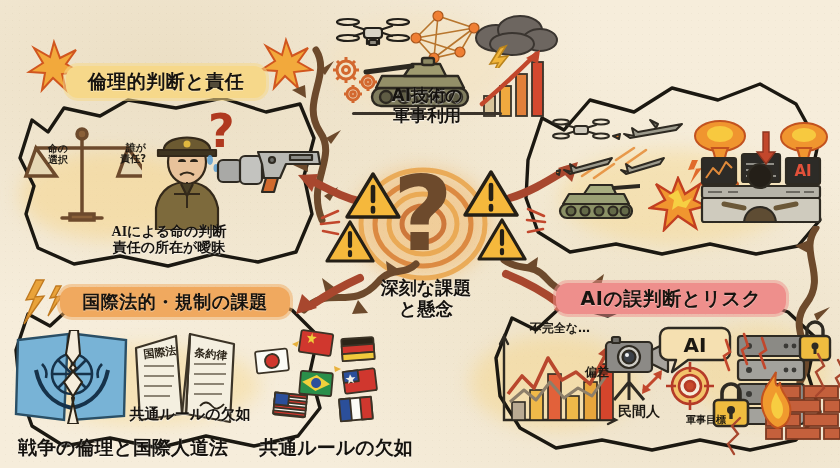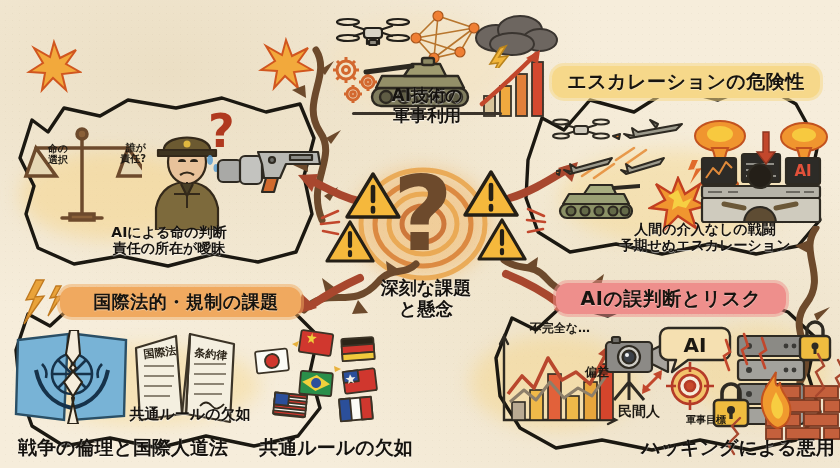--- a/index.html
+++ b/index.html
@@ -40,35 +40,35 @@
     display: flex; align-items: center; justify-content: center;
     border-radius: 12px;
     color: #17140f;
     font-weight: 700;
     letter-spacing: .5px;
     white-space: nowrap;
     text-shadow: 0 1px 0 rgba(255,255,255,.35);
     z-index: 7;
   }
   .badge.yellow { background: #f6d88a; box-shadow: 0 0 0 3px rgba(246,216,138,.55); }
-  .badge.orange { background: #f0a95f; box-shadow: 0 0 0 3px rgba(240,169,95,.5); padding-left: 11px; }
+  .badge.orange { background: #f0a95f; box-shadow: 0 0 0 3px rgba(240,169,95,.5); }
   .badge.pink   { background: #ee8f8c; box-shadow: 0 0 0 3px rgba(238,143,140,.5); }
 
   
   .cap {
     position: absolute;
     color: #16130f;
     font-weight: 700;
     text-align: center;
     line-height: 1.15;
     white-space: pre-line;
     z-index: 7;
     text-shadow: 0 1px 1px rgba(255,255,255,.6);
   }
-  .cap.small  { font-size: 13px; }
+  .cap.small  { font-size: 13px; font-family: Liberation Serif, serif; }
   .cap.mid    { font-size: 15px; }
   .cap.bottom { font-size: 19px; }
 
   
   .mini {
     position: absolute;
     color: #1d1a14;
     font-weight: 700;
     font-size: 10px;
     line-height: 1.1;
@@ -287,20 +287,21 @@
     </g>
   </svg>
   <svg class="abs" width="80" height="160" style="left:770px;top:226px;z-index:4;" viewBox="0 0 80 160">
     <path d="M46 2 C28 26 58 50 36 78 C16 104 48 126 30 156" stroke="#6d4a2c" stroke-width="7" fill="none" stroke-linecap="round"></path>
     <g fill="#6d4a2c">
         <path d="M40 28 l-15 -8 14 -6 Z"></path>
         <path d="M44 88 l16 -7 -13 14 Z"></path>
       </g>
   </svg>
 
+  <div class="badge yellow" style="left:66px;top:66px;width:200px;height:32px;font-size:19px;">倫理的判断と責任</div>
 
   <svg class="abs" width="56" height="56" style="left:26px;top:38px;z-index:3;" viewBox="0 0 56 56">
     <path d="M28 4 L34 20 L50 12 L40 26 L54 34 L36 36 L40 52 L27 40 L16 52 L19 35 L3 34 L17 25 L8 10 L24 19 Z" fill="#f2a93c" stroke="#d1561f" stroke-width="2"></path>
   </svg>
   <svg class="abs" width="56" height="56" style="left:258px;top:36px;z-index:3;" viewBox="0 0 56 56">
     <path d="M28 4 L34 20 L50 12 L40 26 L54 34 L36 36 L40 52 L27 40 L16 52 L19 35 L3 34 L17 25 L8 10 L24 19 Z" fill="#f2a93c" stroke="#d1561f" stroke-width="2"></path>
   </svg>
 
   <svg class="abs" width="120" height="110" style="left:22px;top:118px;z-index:5;" viewBox="0 0 120 110">
     <g stroke="#6d4a2c" stroke-width="3.5" fill="none" stroke-linecap="round">
@@ -344,21 +345,20 @@
       <path d="M42 14 L102 14 L104 26 L70 26 L64 40 L48 40 L46 26 Z" fill="#b9b9b4"></path>
       <path d="M50 40 L46 54 L58 54 L62 40 Z" fill="#d06a2e"></path>
       <path d="M74 17 h22 v5 h-22 z" fill="#8b8b86"></path>
       <circle cx="56" cy="22" r="3" fill="#6f6f6a"></circle>
     </g>
   </svg>
 
   <div class="cap small" style="left:72px;top:224px;width:194px;font-size:14px;">AIによる命の判断
 責任の所在が曖昧</div>
 
-  <div class="badge yellow" style="left:552px;top:66px;width:268px;height:32px;font-size:19px;">エスカレーションの危険性</div>
 
   <svg class="abs" width="58" height="32" style="left:552px;top:114px;z-index:5;" viewBox="0 0 58 32">
     <g stroke="#2e2a22" stroke-width="2" fill="none" stroke-linecap="round">
       <ellipse cx="9" cy="8" rx="8" ry="2.4"></ellipse>
         <ellipse cx="49" cy="8" rx="8" ry="2.4"></ellipse>
       <ellipse cx="9" cy="22" rx="8" ry="2.4"></ellipse>
         <ellipse cx="49" cy="22" rx="8" ry="2.4"></ellipse>
       <path d="M14 11 L24 14 M44 11 L34 14 M14 20 L24 17 M44 20 L34 17"></path>
       <rect x="22" y="12" width="14" height="8" rx="2.5" fill="#cfcabc"></rect>
     </g>
@@ -442,22 +442,20 @@
       <path d="M8 40 h14 M28 40 h10 M86 40 h14 M104 40 h10" stroke="#6d6a62" stroke-width="2"></path>
     </g>
     <text x="103" y="24" font-size="15" font-weight="700" fill="#e2513a" text-anchor="middle" font-family="DejaVu Sans, sans-serif">AI</text>
     <g stroke="#2e2a22" stroke-width="2.2">
       <ellipse cx="60" cy="24" rx="12" ry="12" fill="#241f18"></ellipse>
       <path d="M44 70 C46 50 74 50 76 70 Z" fill="#5e4c33"></path>
       <path d="M44 56 L24 52 M76 56 L96 52" stroke-width="5" stroke-linecap="round" stroke="#6b5838"></path>
     </g>
   </svg>
 
-  <div class="cap small" style="left:580px;top:221px;width:250px;font-size:14px;">人間の介入なしの戦闘
-予期せぬエスカレーション</div>
 
   <div class="badge orange" style="left:60px;top:287px;width:230px;height:30px;font-size:18px;">国際法的・規制の課題</div>
 
   <svg class="abs" width="46" height="52" style="left:18px;top:278px;z-index:4;" viewBox="0 0 46 52">
     <g fill="#e9a33a" stroke="#c07a20" stroke-width="1.4">
       <path d="M18 2 L8 22 L16 21 L6 46 L26 18 L17 19 L26 2 Z"></path>
       <path d="M38 8 L32 20 L38 19 L30 38 L44 18 L37 19 L43 8 Z"></path>
     </g>
   </svg>
 
@@ -658,14 +656,13 @@
     </g>
   </svg>
   <svg class="abs" width="40" height="46" style="left:706px;top:414px;z-index:6;" viewBox="0 0 40 46">
     <g stroke="#a8472e" stroke-width="2.4" fill="none" stroke-linecap="round">
       <path d="M34 4 L26 12 L32 20 L22 30 L28 40"></path>
     </g>
   </svg>
 
   <div class="cap bottom" style="left:8px;top:437px;width:230px;">戦争の倫理と国際人道法</div>
   <div class="cap bottom" style="left:236px;top:437px;width:200px;">共通ルールの欠如</div>
-  <div class="cap bottom" style="left:636px;top:437px;width:204px;">ハッキングによる悪用</div>
 </div>
 
 </body></html>

